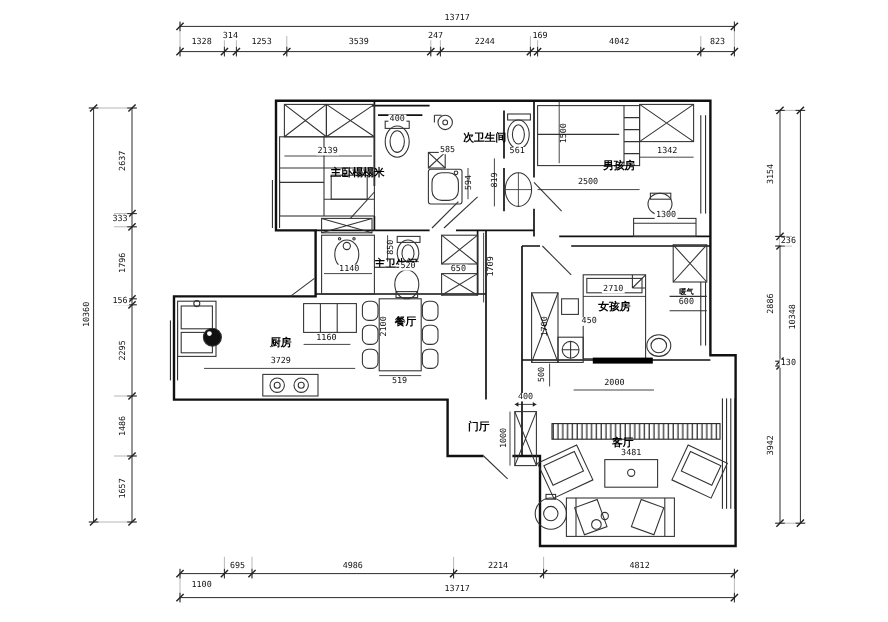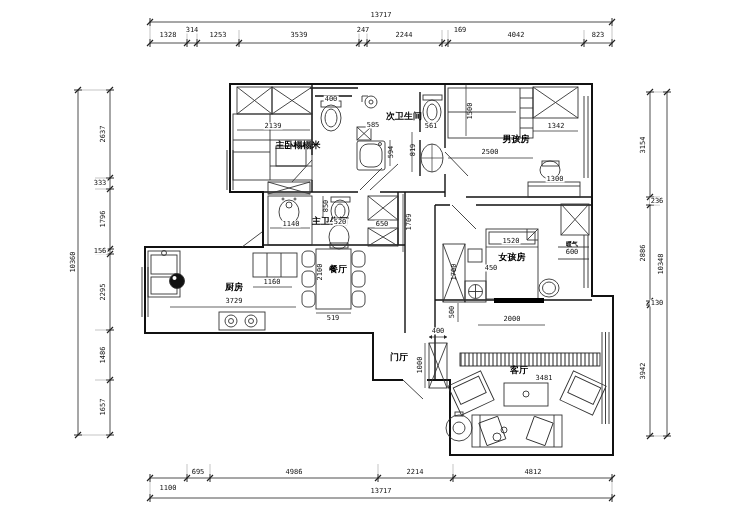--- a/index.html
+++ b/index.html
@@ -243,21 +243,21 @@
   </g>
 </svg>
 
 <div class="dim" style="left:381px;top:15px">13717</div>
 <div class="dim" style="left:168px;top:35px">1328</div>
 <div class="dim" style="left:192px;top:30px">314</div>
 <div class="dim" style="left:218px;top:35px">1253</div>
 <div class="dim" style="left:299px;top:35px">3539</div>
 <div class="dim" style="left:363px;top:30px">247</div>
 <div class="dim" style="left:404px;top:35px">2244</div>
-<div class="dim" style="left:460px;top:30px">169</div>
+<div class="dim" style="left:450px;top:30px">169</div>
 <div class="dim" style="left:516px;top:35px">4042</div>
 <div class="dim" style="left:598px;top:35px">823</div>
 
 <div class="dim" style="left:168px;top:488px">1100</div>
 <div class="dim" style="left:198px;top:472px">695</div>
 <div class="dim" style="left:294px;top:472px">4986</div>
 <div class="dim" style="left:415px;top:472px">2214</div>
 <div class="dim" style="left:533px;top:472px">4812</div>
 <div class="dim" style="left:381px;top:491px">13717</div>
 
@@ -300,23 +300,23 @@
 <div class="dim" style="left:555px;top:179px">1300</div>
 <div class="dim" style="left:291px;top:224px">1140</div>
 <div class="vdim" style="left:326px;top:206px">850</div>
 <div class="dim" style="left:340px;top:222px">520</div>
 <div class="dim" style="left:382px;top:224px">650</div>
 <div class="vdim" style="left:409px;top:222px">1709</div>
 <div class="dim" style="left:272px;top:282px">1160</div>
 <div class="dim" style="left:234px;top:301px">3729</div>
 <div class="vdim" style="left:320px;top:272px">2100</div>
 <div class="dim" style="left:333px;top:318px">519</div>
-<div class="dim" style="left:511px;top:241px">1520</div>
+<div class="dim" style="left:511px;top:241px">2710</div>
 <div class="dim" style="left:491px;top:268px">450</div>
 <div class="vdim" style="left:454px;top:272px">1700</div>
 <div class="dim" style="left:572px;top:252px">600</div>
 <div class="vdim" style="left:452px;top:312px">500</div>
 <div class="dim" style="left:512px;top:319px">2000</div>
 <div class="dim" style="left:438px;top:331px">400</div>
 <div class="vdim" style="left:420px;top:365px">1000</div>
-<div class="dim" style="left:544px;top:378px">3481</div>
+<div class="dim" style="left:526px;top:378px">3481</div>
 
 </div>
 
 </body></html>

